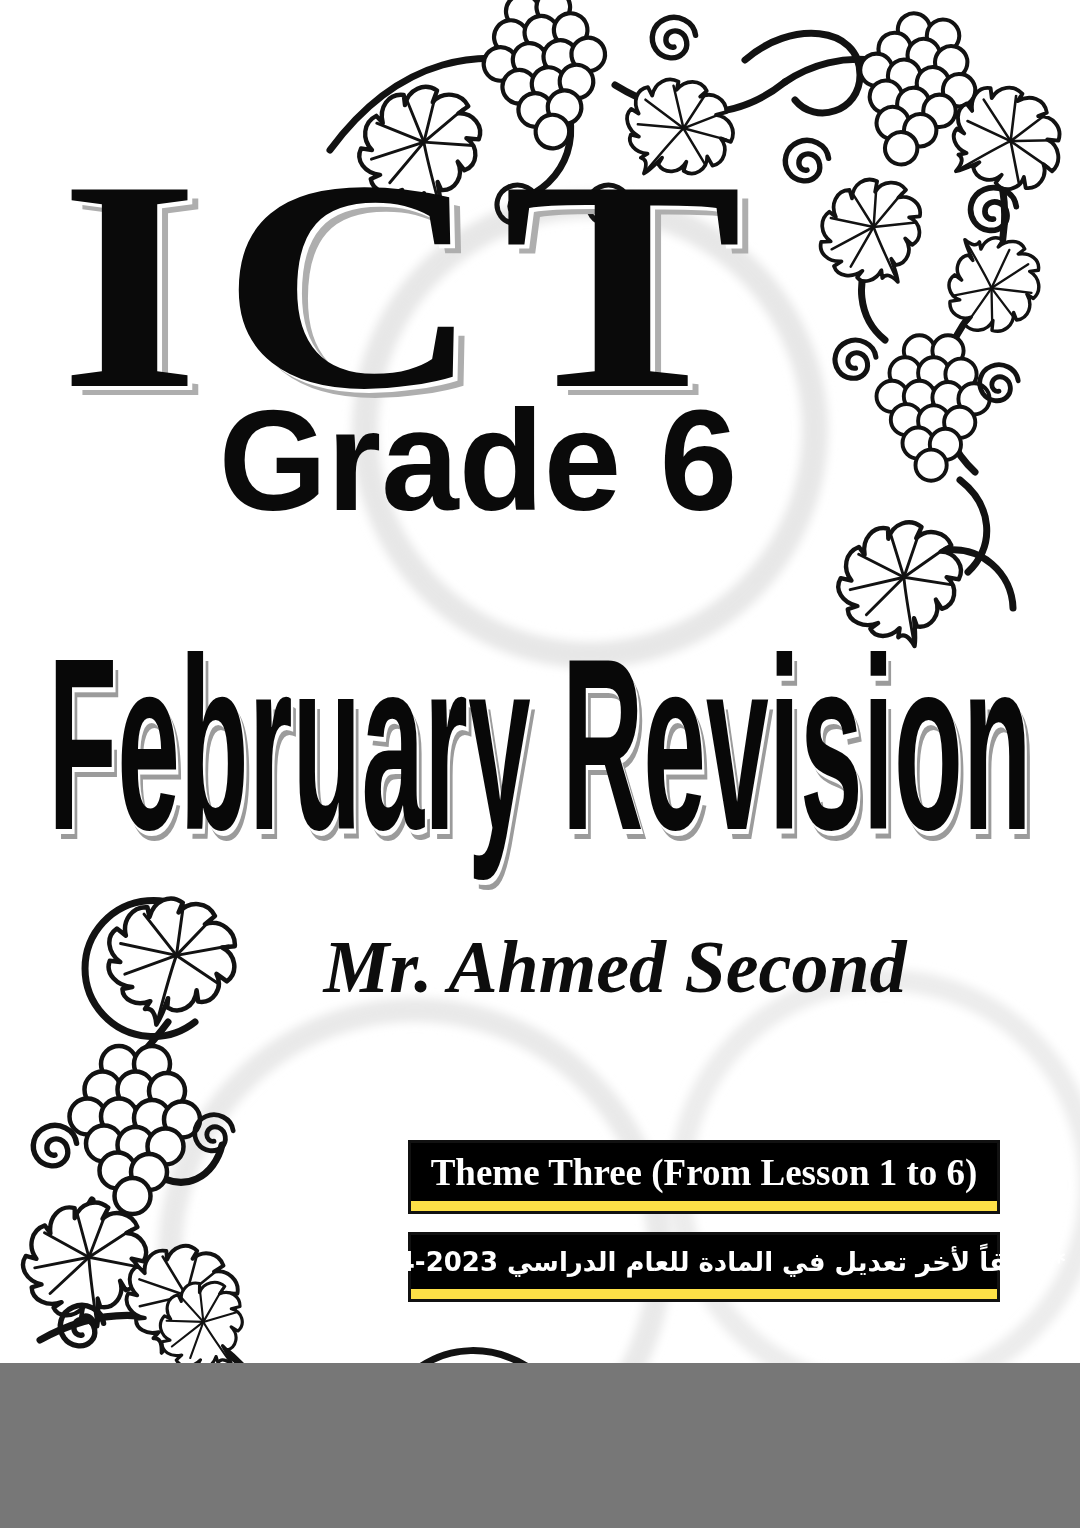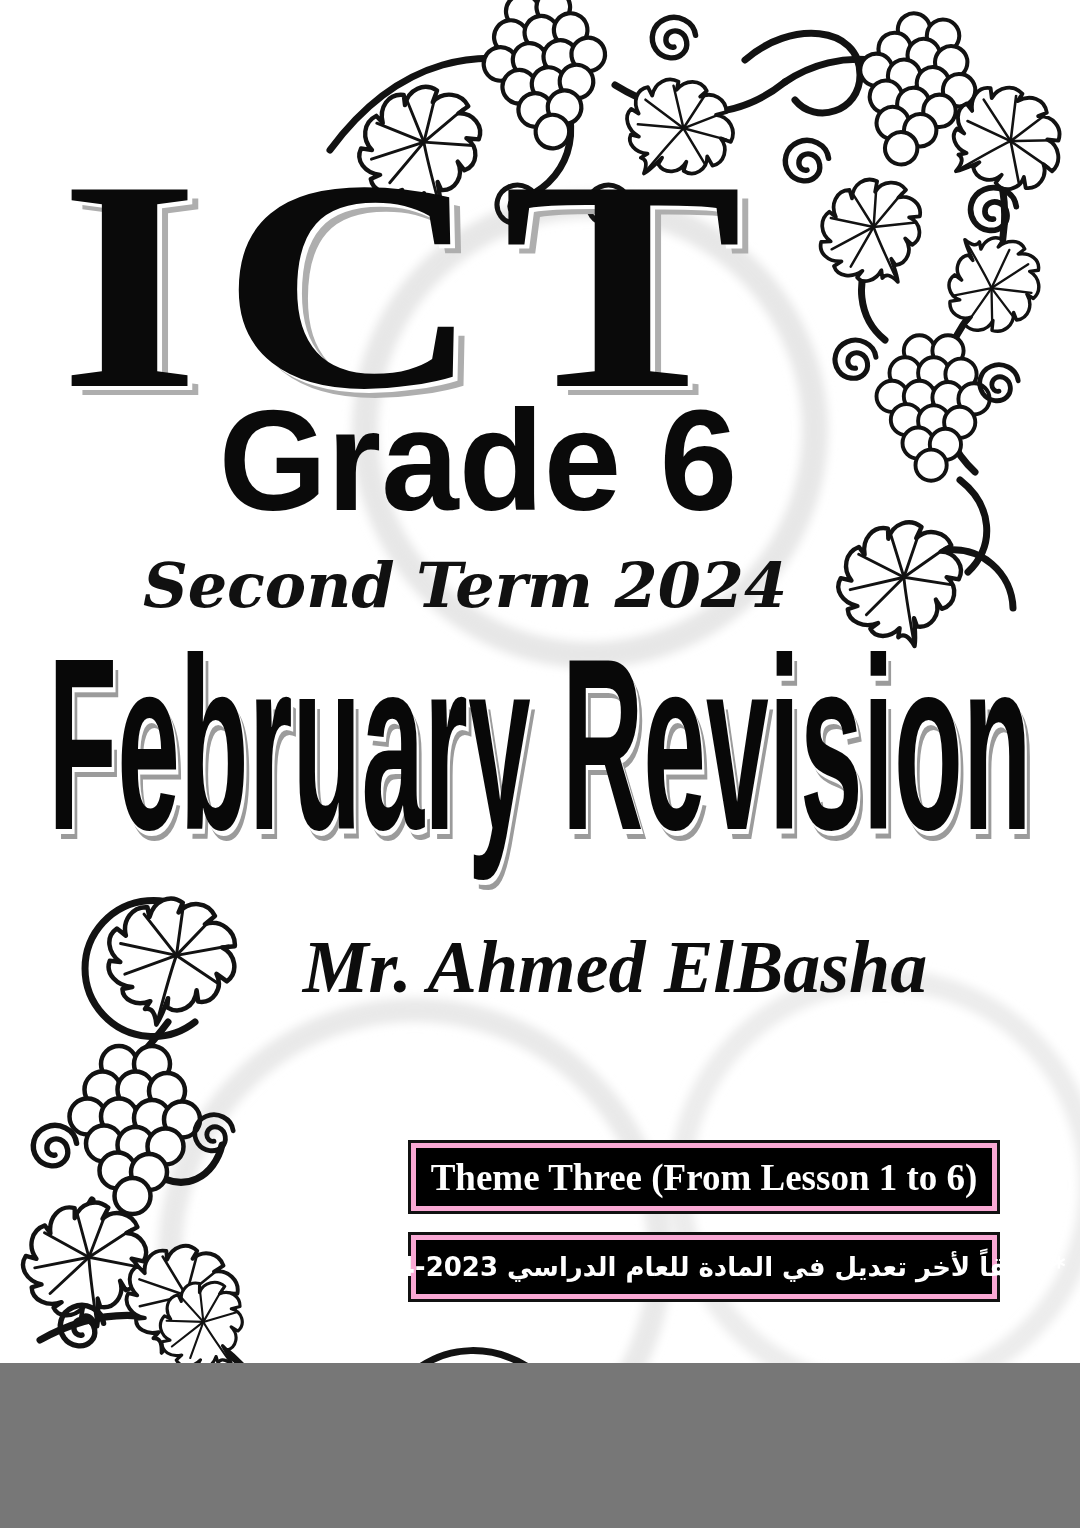--- a/index.html
+++ b/index.html
@@ -63,22 +63,21 @@
     font-size:74px;line-height:1;
     color:#0d0d0d;
     white-space:nowrap;
     transform:translateX(-50%);
   }
 
   
   .label-box{
     left:408px;width:592px;
     border:3px solid #111;
-    background:#f9a8d4;
-    padding:5px;
+    background:#fde047;
     box-sizing:border-box;
   }
   .label-box .inner{
     background:#000000;
     color:#ffffff;
     display:flex;align-items:center;justify-content:center;
     text-align:center;
   }
   .theme-box{top:1140px;height:74px;}
   .theme-box .inner{
@@ -206,23 +205,22 @@
     <use href="#spiral" transform="translate(240,495) scale(0.85)"></use>
     <use href="#leaf" transform="translate(308,495) scale(1.45) rotate(35 50 50)"></use>
     <use href="#spiral" transform="translate(435,510) scale(0.85)"></use>
     <use href="#spiral" transform="translate(528,505) scale(0.8)"></use>
     <use href="#grapes" transform="translate(420,555) scale(1.5)"></use>
     <use href="#leaf" transform="translate(565,510) scale(1.45) rotate(-25 50 50)"></use>
   </svg>
 
   <div class="abs title-ict">ICT</div>
   <div class="abs title-grade">Grade 6</div>
-  <div class="abs title-term">Second Term 2024</div>
   <div class="abs title-feb">February Revision</div>
-  <div class="abs teacher">Mr. Ahmed ElBasha</div>
+  <div class="abs teacher">Mr. Ahmed Second</div>
 
   <div class="abs label-box theme-box">
     <div class="inner">Theme Three (From Lesson 1 to 6)</div>
   </div>
 
   <div class="abs label-box note-box">
     <div class="inner" dir="rtl">* طبقاً لأخر تعديل في المادة للعام الدراسي 2023-2024</div>
   </div>
 
 </div>

